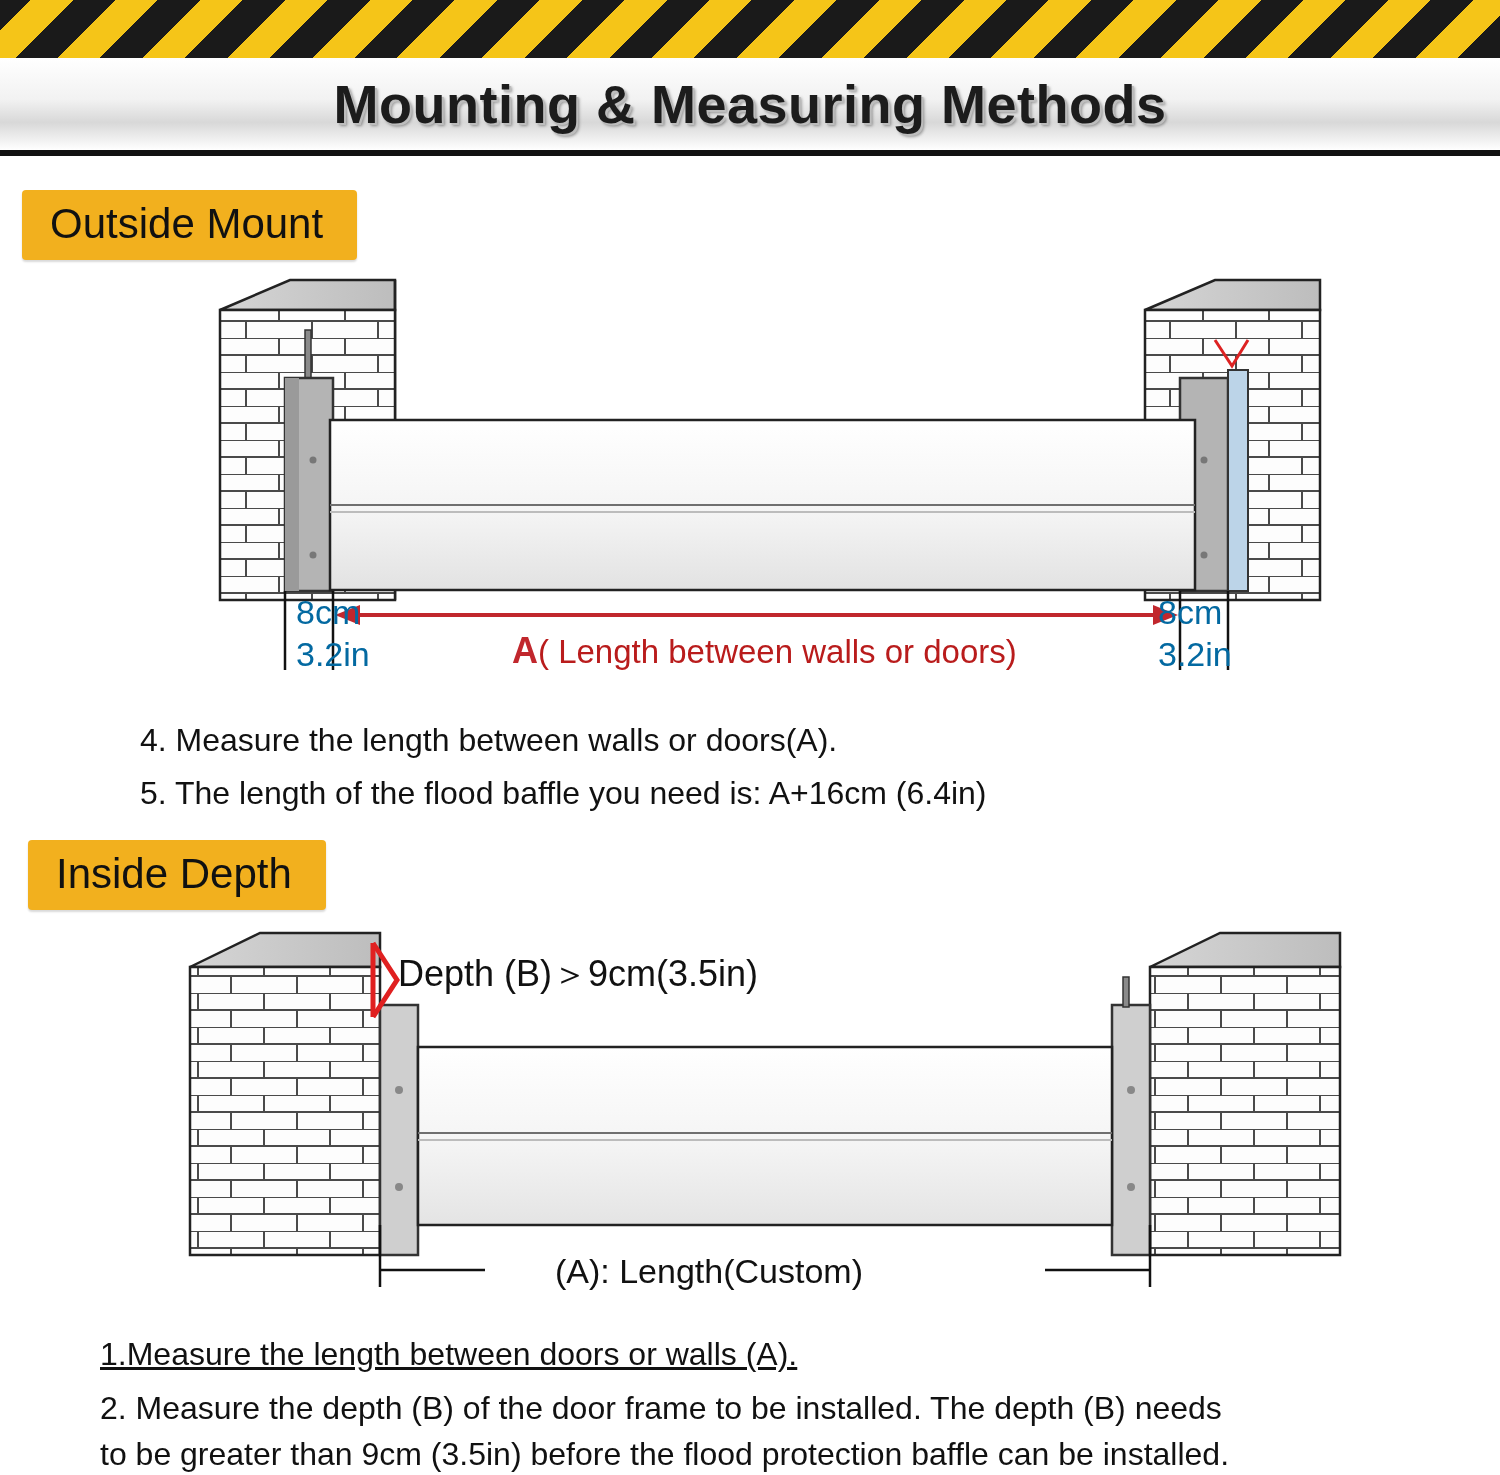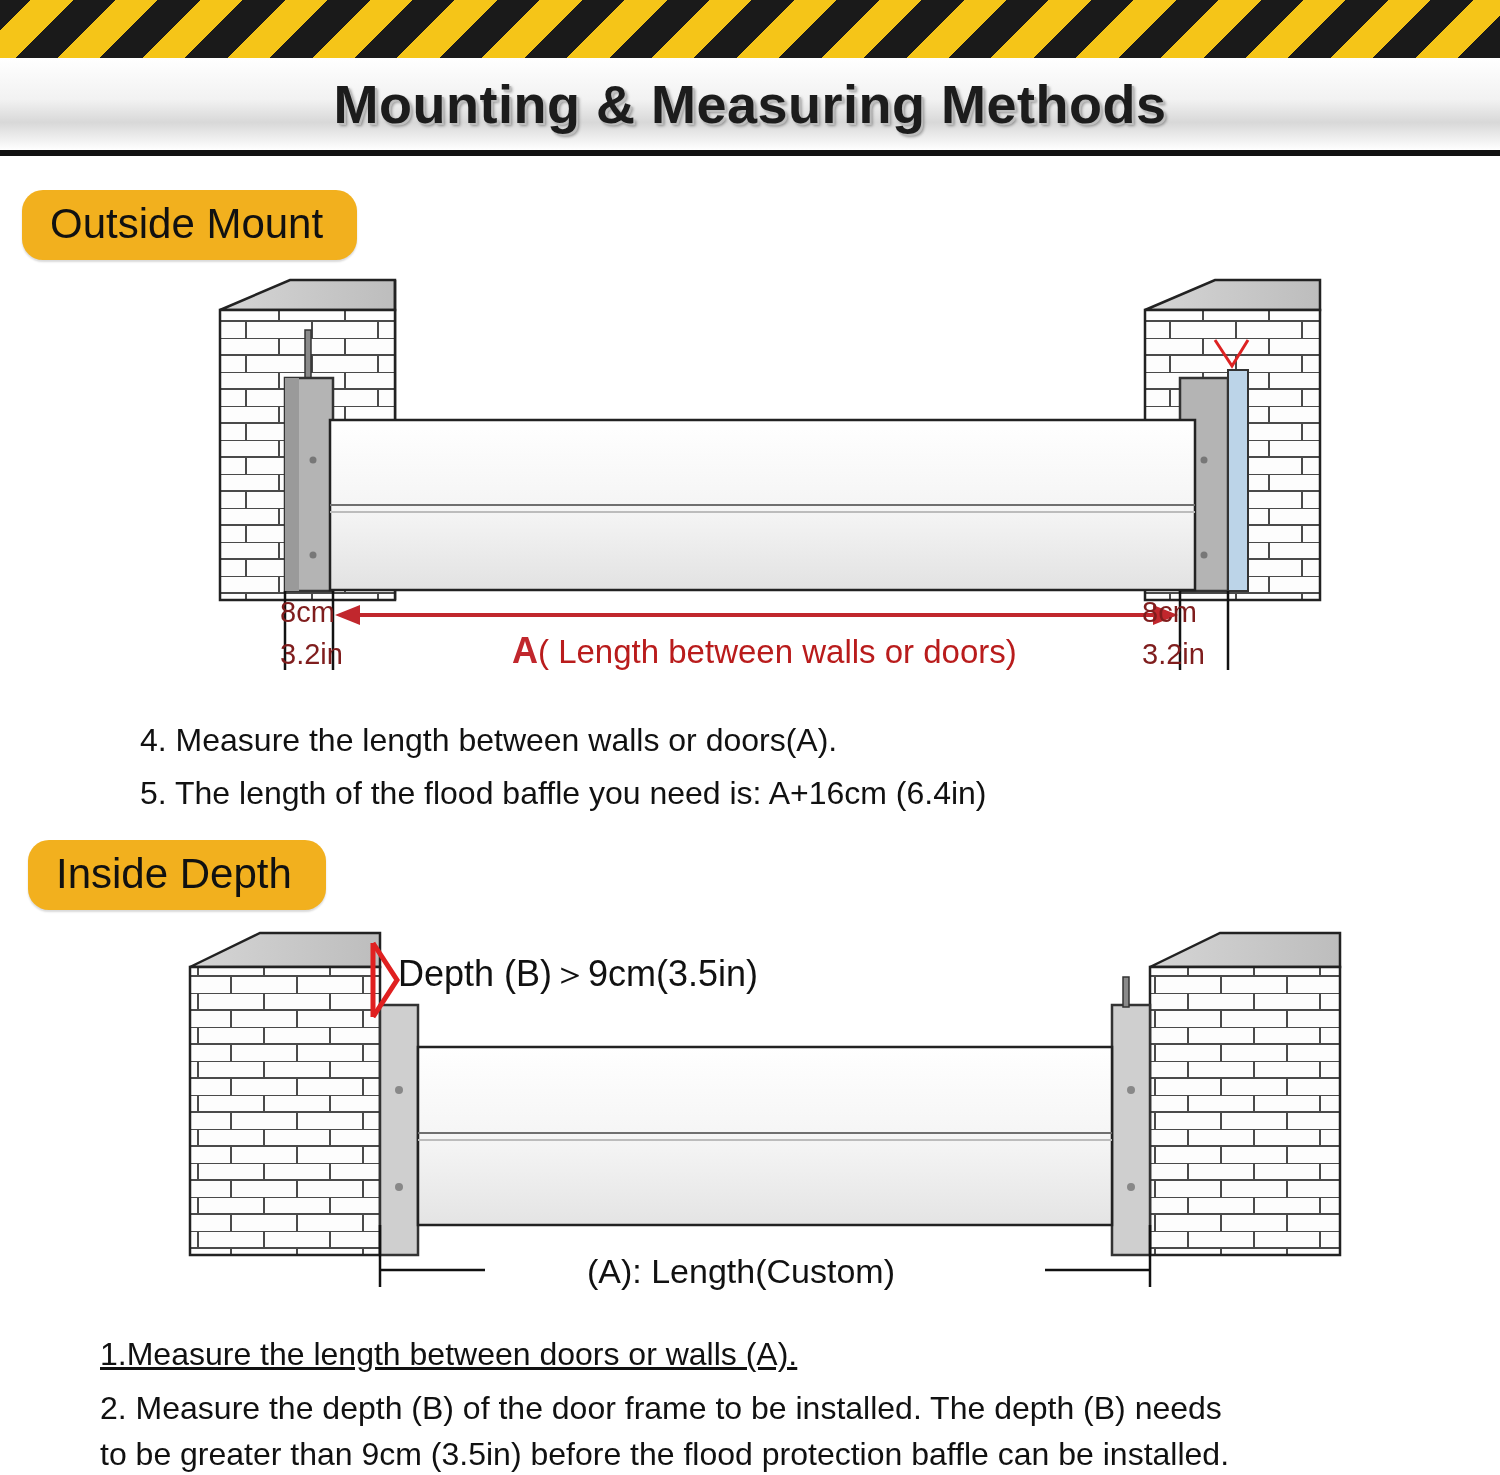--- a/index.html
+++ b/index.html
@@ -46,33 +46,33 @@
     letter-spacing: 0.5px;
     color: #1c1c1c;
     text-shadow: 2px 2px 0 #bdbdbd, 3px 3px 3px rgba(0,0,0,0.35);
     white-space: nowrap;
   }
 
   
   .chip {
     position: absolute;
     background: #f2b01e;
-    border-radius: 21px;
+    border-radius: 4px;
     padding: 10px 34px 12px 28px;
     font-size: 42px;
     color: #111;
     box-shadow: 0 2px 2px rgba(0,0,0,0.15);
   }
   #chip-outside { left: 22px; top: 190px; }
   #chip-inside  { left: 28px; top: 840px; }
 
   
   .txt { position: absolute; white-space: nowrap; }
 
-  .dim-label { font-size: 29px; line-height: 40px; color: #7f1d1d; }
+  .dim-label { font-size: 34px; line-height: 40px; color: #0369a1; margin-left: 16px; }
   .caption { font-size: 33px; color: #b91c1c; }
   .body-line { font-size: 32px; color: #111; }
 
   .red { color: #c1272d; font-weight: bold; }
 
   
   .scene { position: absolute; }
   #scene-outside { left: 180px; top: 270px; width: 1180px; height: 420px; }
   #scene-inside  { left: 165px; top: 925px; width: 1200px; height: 380px; }
 
@@ -223,17 +223,17 @@
     <line x1="215" y1="300" x2="215" y2="362"></line>
     <line x1="985" y1="300" x2="985" y2="362"></line>
     <line x1="215" y1="345" x2="320" y2="345"></line>
     <line x1="880" y1="345" x2="985" y2="345"></line>
   </g>
 </svg>
 </div>
 
 <div class="txt" style="left:398px; top:950px; font-size:36px;">Depth (B)＞9cm(3.5in)</div>
 
-<div class="txt" style="left:555px; top:1252px; font-size:34px;margin-left:32px;">(A): Length(Custom)</div>
+<div class="txt" style="left:555px; top:1252px; font-size:34px;">(A): Length(Custom)</div>
 
 <div class="txt body-line" style="left:100px; top:1336px;text-decoration:underline;">1.Measure the length between doors or walls (A).</div>
 <div class="txt body-line" style="left:100px; top:1390px;">2. Measure the depth (B) of the door frame to be installed. The depth (B) needs</div>
 <div class="txt body-line" style="left:100px; top:1436px;">to be greater than 9cm (3.5in) before the flood protection baffle can be installed.</div>
 
 </body></html>

